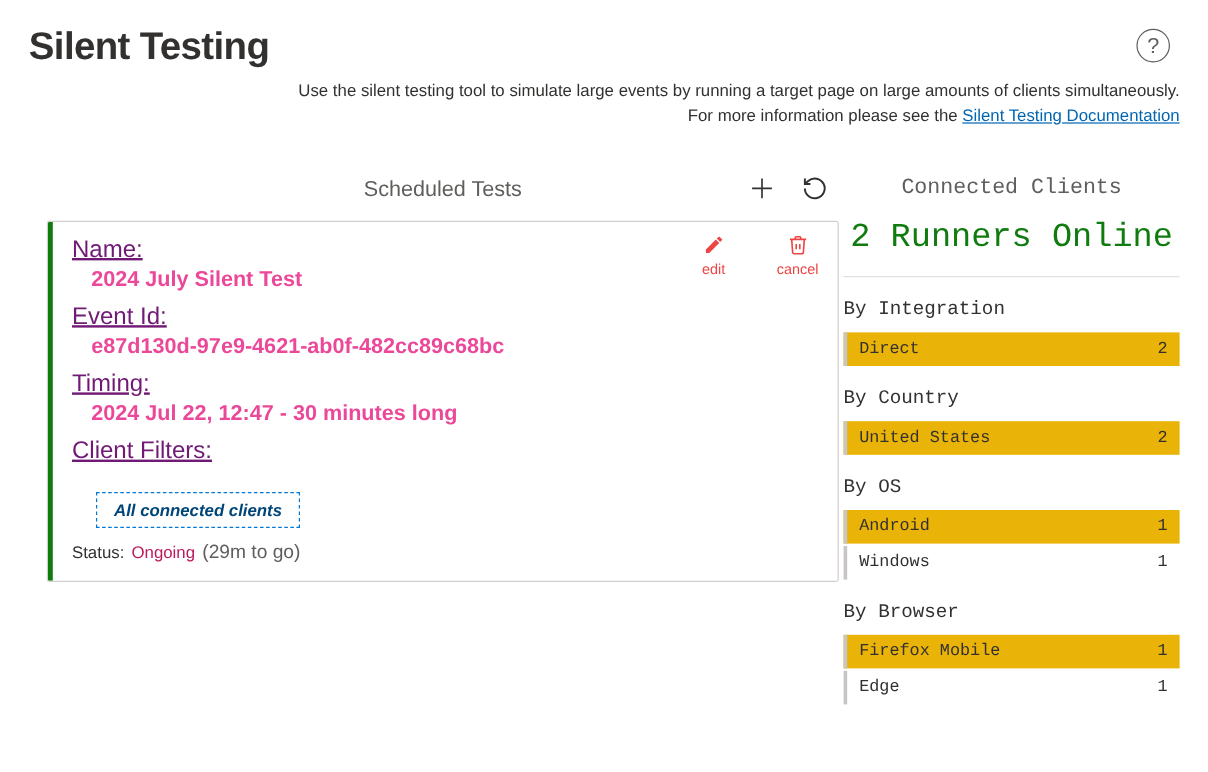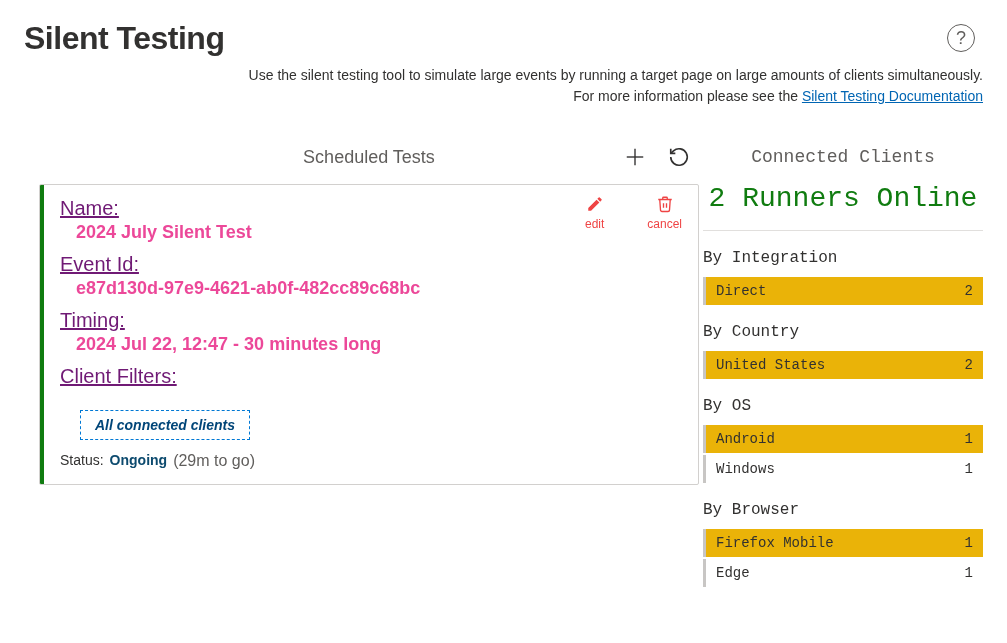--- a/index.html
+++ b/index.html
@@ -151,22 +151,22 @@
       color: #004578;
       padding: 6px 14px;
     }
     .status-row {
       font-size: 14px;
       display: flex;
       align-items: flex-start;
       gap: 6px;
     }
     .status-value {
-      color: #0c4a6e;
-      font-weight: 700;
+      color: #be185d;
+      font-weight: 400;
     }
     .status-detail {
       font-size: 16px;
       color: #605e5c;
     }
     .right-header {
       text-align: center;
       font-size: 18px;
       font-weight: 400;
       color: #605e5c;

